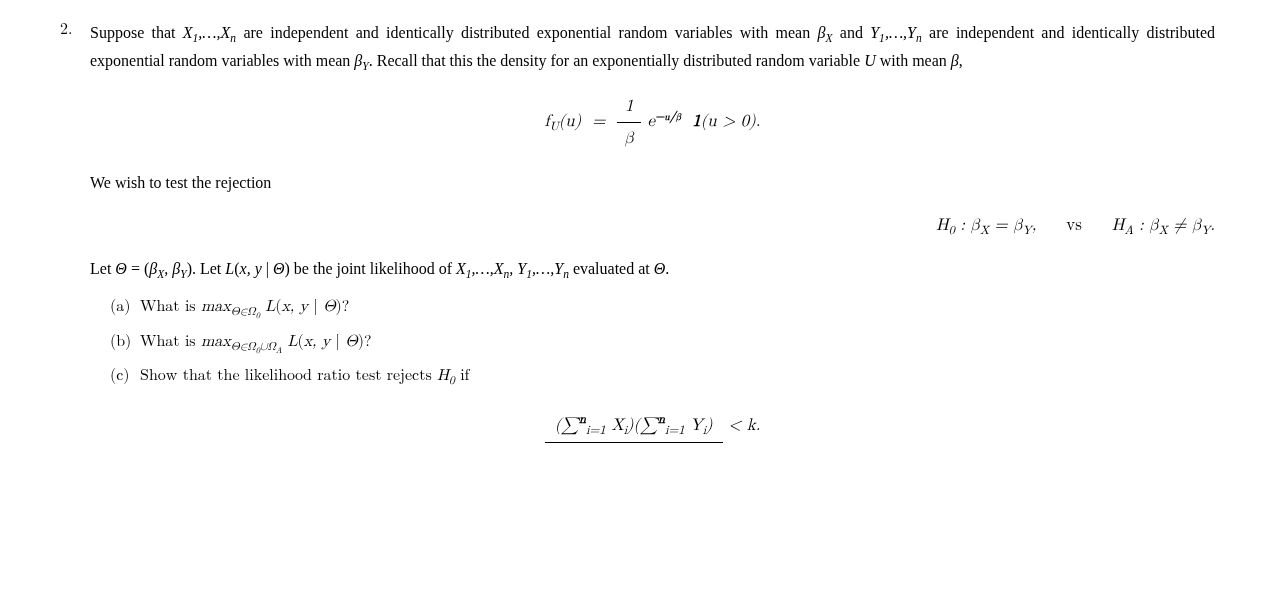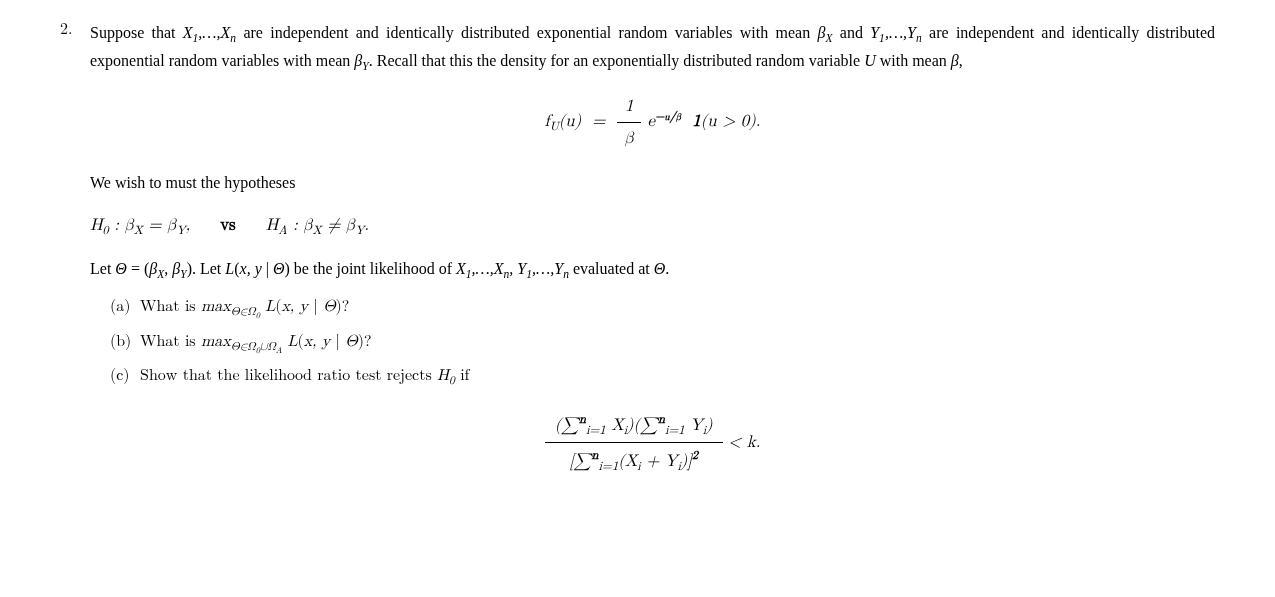--- a/index.html
+++ b/index.html
@@ -68,30 +68,30 @@
       justify-content: center;
       align-items: center;
       margin: 16px 0;
     }
     .formula-center .math-expr {
       font-style: italic;
       font-size: 1.05em;
     }
     .hypotheses-block {
       display: flex;
-      justify-content: flex-start;
+      justify-content: flex-end;
       align-items: center;
       gap: 30px;
       margin: 16px 0;
       font-style: italic;
       font-size: 1.05em;
     }
     .vs-text {
       font-style: normal;
-      font-weight: bold;
+      font-weight: normal;
     }
     .big-fraction {
       display: inline-flex;
       flex-direction: column;
       align-items: center;
       vertical-align: middle;
       font-style: italic;
       border: none;
     }
     .big-fraction .num {
@@ -124,21 +124,21 @@
         <span class="math">f<sub>U</sub>(u)</span> &nbsp;=&nbsp;
         <span class="big-fraction">
           <span class="num">1</span>
           <span class="den"><span class="math">β</span></span>
         </span>
         <span class="math">e<sup>−<span style="font-size:0.8em;">u</span>⁄<span style="font-size:0.8em;">β</span></sup></span>
         &nbsp;<strong>1</strong>(<span class="math">u</span> &gt; 0).
       </span>
     </div>
 
-    <p>We wish to must the hypotheses</p>
+    <p>We wish to test the rejection</p>
 
     <div class="hypotheses-block">
       <span>
         <span class="math">H<sub>0</sub></span> : <span class="math">β<sub>X</sub></span> = <span class="math">β<sub>Y</sub></span>,
       </span>
       <span class="vs-text">vs</span>
       <span>
         <span class="math">H<sub>A</sub></span> : <span class="math">β<sub>X</sub></span> ≠ <span class="math">β<sub>Y</sub></span>.
       </span>
     </div>
@@ -171,23 +171,20 @@
       </div>
 
     </div>
 
     <div class="formula-center">
       <span style="display:inline-flex; align-items:center; gap:0; font-style:italic; font-size:1.05em;">
         <span class="big-fraction">
           <span class="num" style="text-decoration: overline; text-decoration: none; border-bottom: 1.5px solid #000; padding: 2px 10px; white-space:nowrap;">
             (<span class="math">∑<sup style="font-size:0.75em;">n</sup><sub style="font-size:0.75em;">i=1</sub> X<sub>i</sub></span>)(<span class="math">∑<sup style="font-size:0.75em;">n</sup><sub style="font-size:0.75em;">i=1</sub> Y<sub>i</sub></span>)
           </span>
-          <span class="den" style="padding: 2px 10px; white-space:nowrap;">
-            [<span class="math">∑<sup style="font-size:0.75em;">n</sup><sub style="font-size:0.75em;">i=1</sub>(X<sub>i</sub> + Y<sub>i</sub>)]<sup>2</sup></span>
-          </span>
         </span>
         &nbsp;&lt;&nbsp;<span class="math">k</span>.
       </span>
     </div>
 
 
   </div>
 </div>
 
 </body></html>

